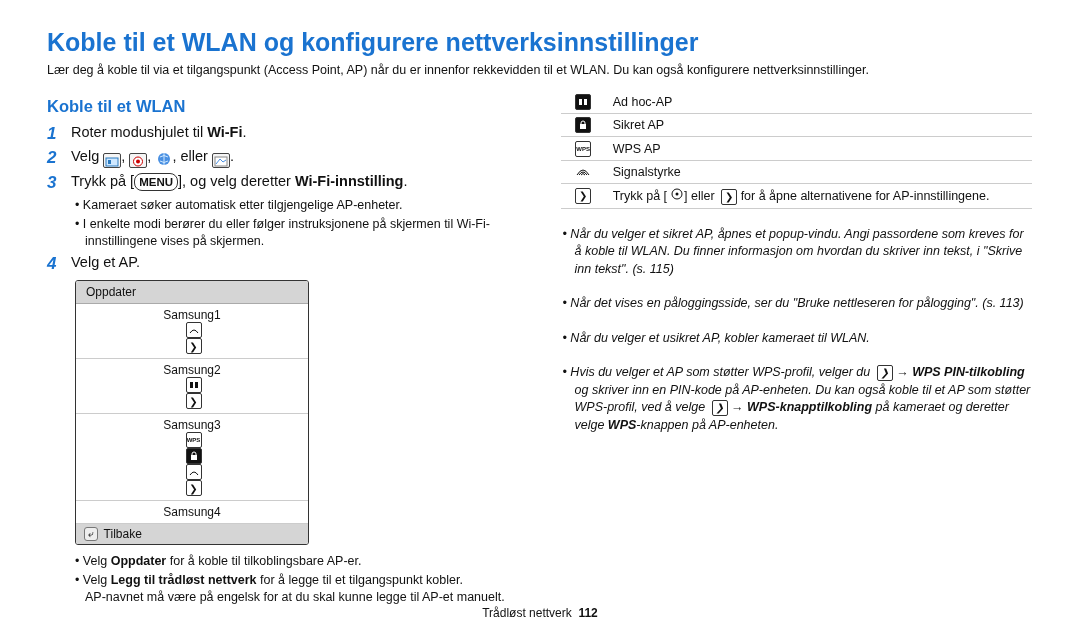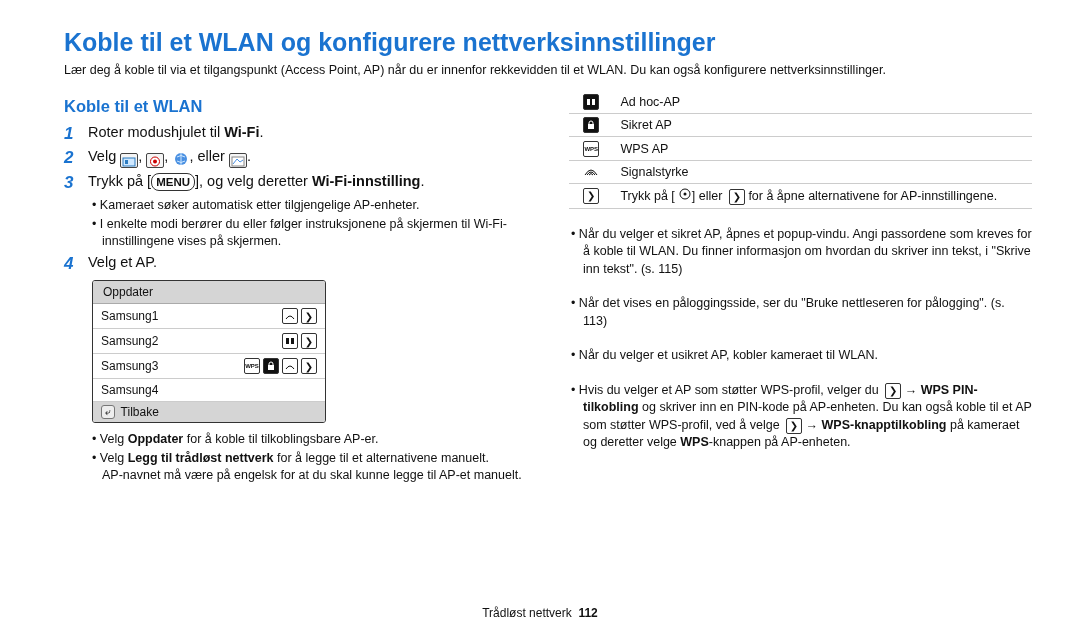--- a/index.html
+++ b/index.html
@@ -6,21 +6,21 @@
     margin: 0;
     padding: 0;
     width: 1080px;
     height: 630px;
     font-family: "Segoe UI", Arial, sans-serif;
     font-size: 14px;
     color: #111;
     background: #fff;
   }
   .page {
-    padding: 28px 48px 10px 64px;
+    padding: 28px 48px 10px 47px;
     box-sizing: border-box;
     width: 100%;
     height: 100%;
   }
   h1.title {
     color: #1a73d0;
     font-size: 25px;
     font-weight: 700;
     margin: 0 0 6px 0;
   }
@@ -117,20 +117,21 @@
     background: #d5d5d5;
     padding: 4px 10px;
     border-bottom: 1px solid #aaa;
   }
   .ap-list .row {
     display: flex;
     align-items: center;
     padding: 4px 8px;
     border-bottom: 1px solid #ccc;
     background: #fff;
+    flex-direction: column;
   }
   .ap-list .row .name { flex: 1; }
   .ap-list .ftr {
     background: #d5d5d5;
     padding: 3px 8px;
     display: flex;
     align-items: center;
     gap: 6px;
   }
   .back-btn {
@@ -180,21 +181,21 @@
   .right-bullets {
     list-style: none;
     padding: 0 0 0 14px;
     margin: 0;
     font-size: 12.5px;
   }
   .right-bullets > li::before {
     content: "• ";
     margin-left: -12px;
   }
-  .right-bullets > li { margin: 17px 0; line-height: 1.4; }
+  .right-bullets > li { margin: 17px 0; line-height: 1.4; font-style: italic; }
 
   .footer {
     position: absolute;
     bottom: 10px;
     left: 0;
     width: 1080px;
     text-align: center;
     font-size: 12px;
   }
   .footer .pg { font-weight: 700; }
@@ -317,21 +318,21 @@
           <span class="back-btn">⤶</span>
           <span>Tilbake</span>
         </div>
       </div>
 
       <ul class="sub" style="padding-left:38px;">
         <li>
           <span>Velg </span><span class="bold">Oppdater</span><span> for å koble til tilkoblingsbare AP-er.</span>
         </li>
         <li>
-          <span>Velg </span><span class="bold">Legg til trådløst nettverk</span><span> for å legge til et alternativene manuelt.</span><br>
+          <span>Velg </span><span class="bold">Legg til trådløst nettverk</span><span> for å legge til et tilgangspunkt kobler.</span><br>
           <span>AP-navnet må være på engelsk for at du skal kunne legge til AP-et manuelt.</span>
         </li>
       </ul>
     </div>
 
     <div class="col">
       <table class="ikon">
         <tbody>
         <tr>
           <td class="ico-cell"><span class="mini black">

